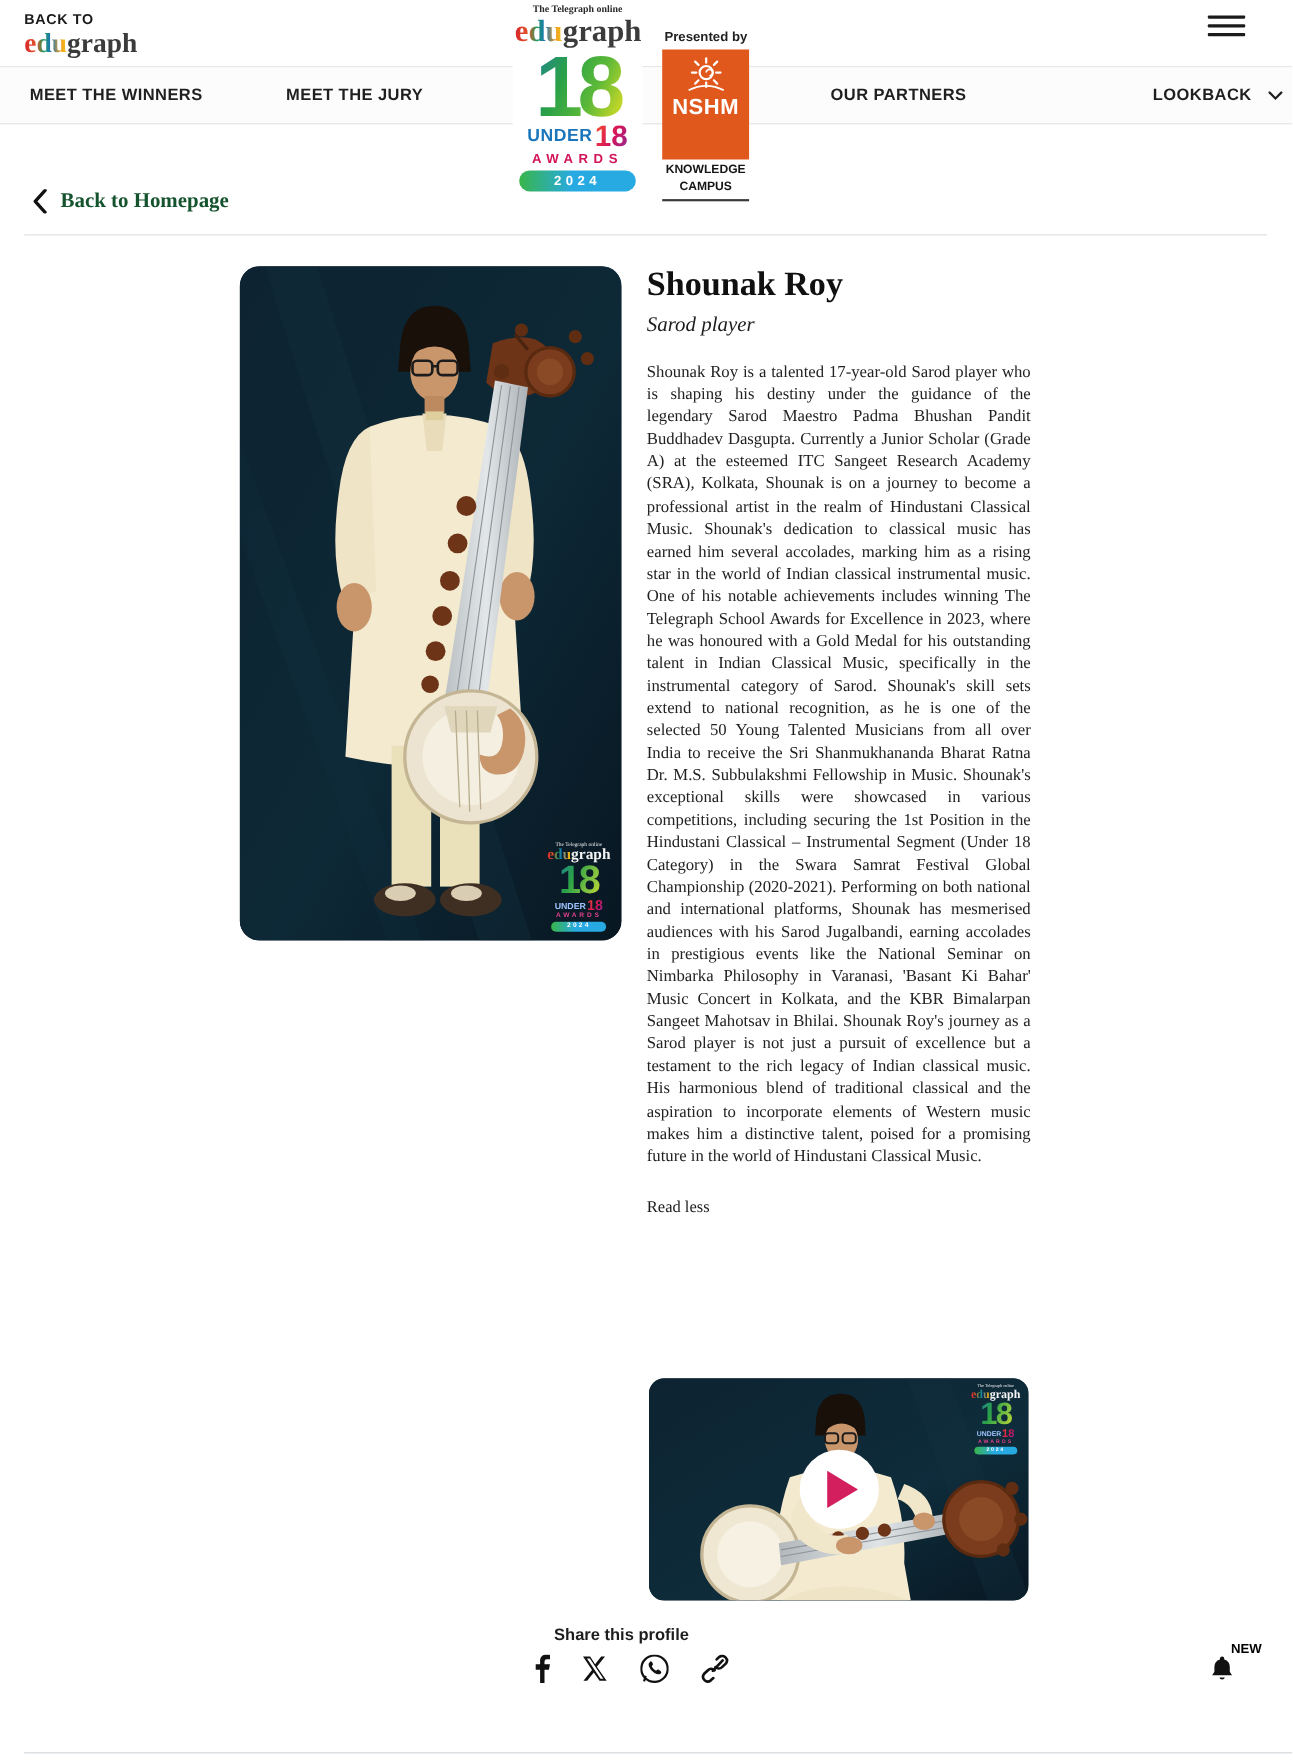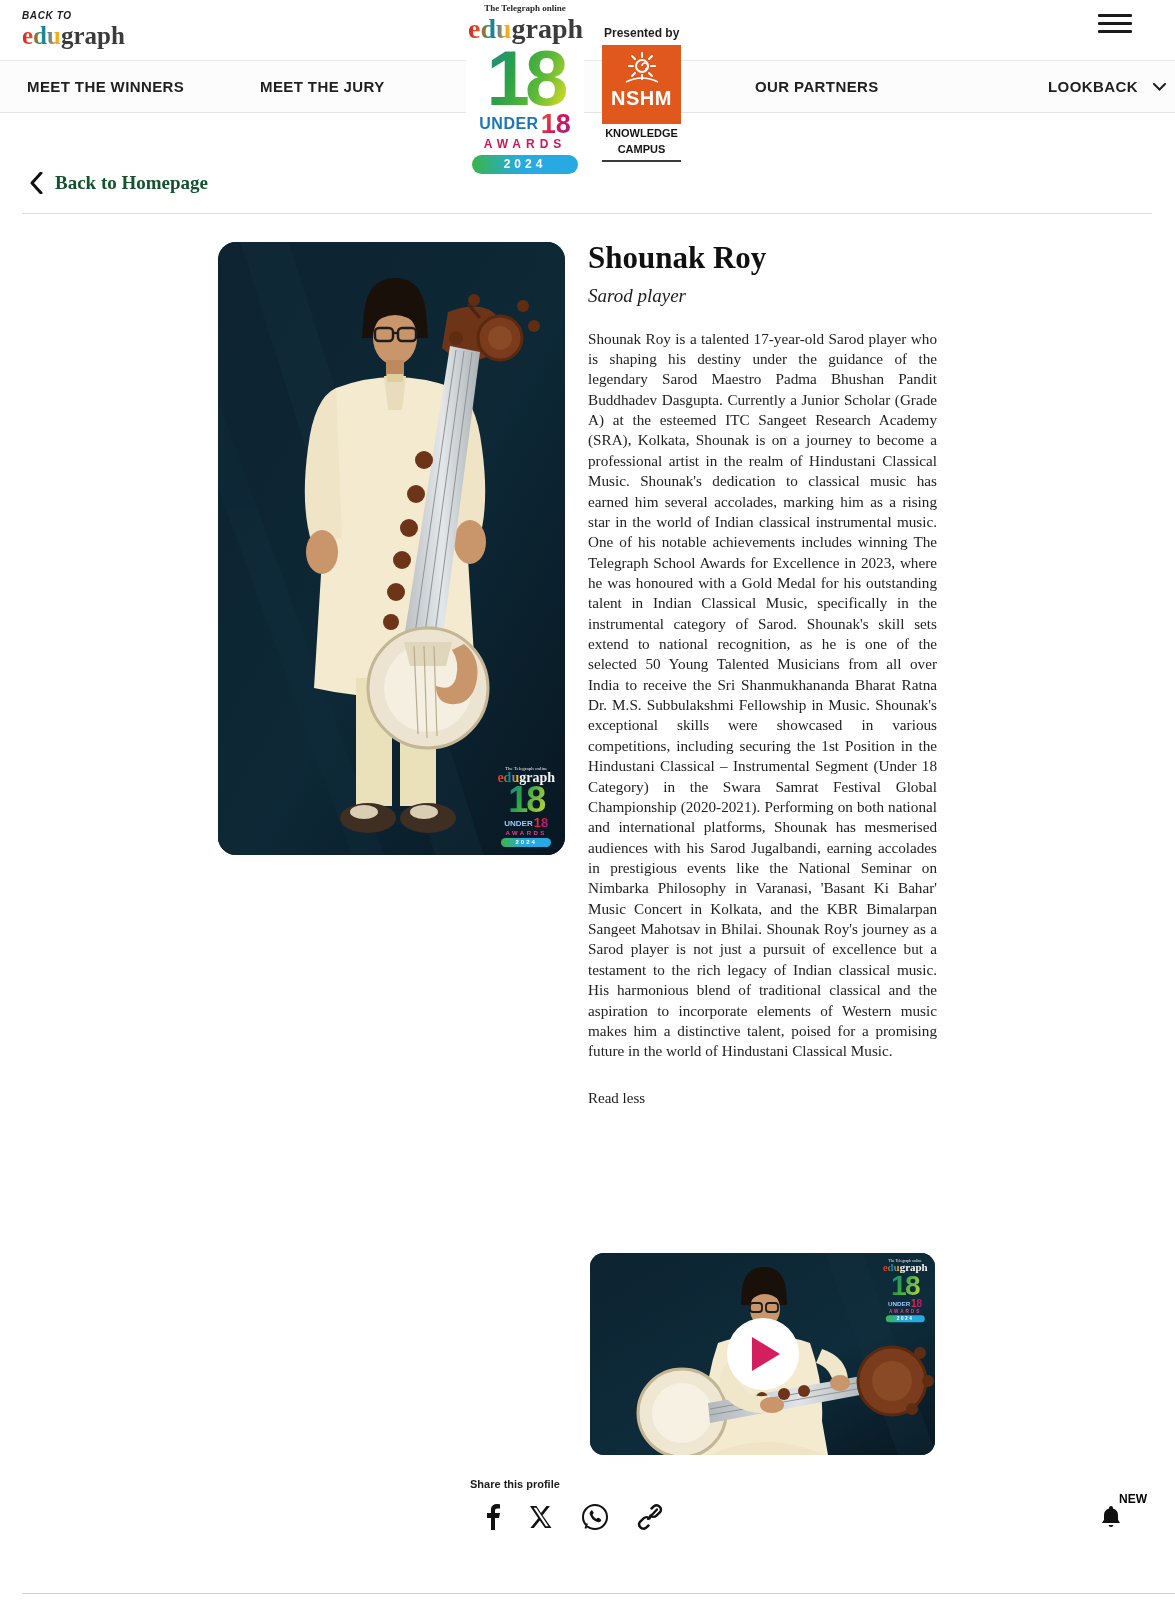--- a/index.html
+++ b/index.html
@@ -2,21 +2,21 @@
 <html><head>
 <meta charset="utf-8">
 <style>
   * { margin:0; padding:0; box-sizing:border-box; }
   html,body { background:#ffffff; }
   body { font-family:"Liberation Sans", sans-serif; color:#1a1a1a; }
   .canvas { position:relative; width:1175px; height:1600px; margin:0 auto; background:#fff; overflow:hidden; }
 
   
   .back-to-block { position:absolute; left:22px; top:10px; cursor:pointer; }
-  .back-to-label { font-size:10px; font-weight:bold; letter-spacing:.6px; color:#1a1a1a;font-style:italic; }
+  .back-to-label { font-size:13px; font-weight:bold; letter-spacing:.6px; color:#1a1a1a; }
   .edugraph-logo { font-size:25px; line-height:1; margin-top:2px; font-family:"Liberation Serif", serif; font-weight:bold; }
   .grad-text { -webkit-background-clip:text; background-clip:text; color:transparent; }
   .edu-grad { background-image:linear-gradient(90deg,#d8232a 0%,#e0572a 28%,#1f9d5b 45%,#1b75bb 62%,#f0a21c 85%,#f4c41c 100%); font-weight:bold; }
   .graph-dark { color:#3b3b3b; }
 
   .center-masthead { position:absolute; left:468px; top:3px; width:114px; text-align:center; cursor:pointer; z-index:6; }
   .telegraph-online { font-family:"Liberation Serif", serif; font-weight:bold; font-size:9px; color:#2a2a2a; }
   .center-masthead .edugraph-logo { font-size:28px; }
 
   .presented-by { position:absolute; left:604px; top:26px; font-size:12px; font-weight:bold; color:#1f1f1f; z-index:6; }
@@ -40,21 +40,21 @@
   .under-word { font-size:16px; font-weight:bold; color:#1b75bb; letter-spacing:.5px; padding-bottom:2px; }
   .small18 { font-size:27px; line-height:.8; font-weight:bold;
              background-image:linear-gradient(120deg,#ef4136 10%,#d4145a 55%,#93278f 95%); }
   .awards-word { font-size:12px; font-weight:bold; color:#d4145a; letter-spacing:5px; margin-top:2px; }
   .year-pill { margin:4px auto 0; width:106px; height:19px; border-radius:10px;
                background-image:linear-gradient(90deg,#39b54a 0%,#27aae1 45%); color:#fff;
                font-size:12px; font-weight:bold; letter-spacing:4px; line-height:19px; }
 
   
   .nshm-block { position:absolute; left:602px; top:45px; width:79px; z-index:5; background:#fff; text-align:center; cursor:pointer; }
-  .nshm-box { width:79px; height:79px; background:#e1581d; display:flex; flex-direction:column; align-items:center; justify-content:flex-start; padding-top:6px; }
+  .nshm-box { width:79px; height:100px; background:#e1581d; display:flex; flex-direction:column; align-items:center; justify-content:flex-start; padding-top:6px; }
   .nshm-name { color:#fff; font-size:20px; font-weight:bold; letter-spacing:.5px; margin-top:2px; }
   .nshm-sub { font-size:11px; font-weight:bold; color:#151515; line-height:1.18; margin-top:3px; }
   .nshm-underline { width:79px; height:2px; background:#3a3a3a; margin-top:4px; }
 
   
   .back-home { position:absolute; left:30px; top:172px; display:flex; align-items:center; gap:12px; cursor:pointer; }
   .back-home-text { font-family:Liberation Serif, serif; font-weight:bold; font-size:19px; color:#14532d; }
   .divider { position:absolute; height:1px; background:#ddd; }
   .divider-top { left:22px; top:213px; width:1130px; }
   .divider-bottom { left:22px; top:1593px; width:1153px; background:#cfd4d8; }
@@ -85,21 +85,21 @@
   .profile-school { font-size:19px; font-weight:bold; color:#101010; margin-top:29px; }
   .profile-bio { font-size:15.2px; line-height:1.34; color:#222; text-align:justify; margin-top:22px; }
   .read-less { font-size:15px; color:#1c1c1c; margin-top:28px; display:inline-block; cursor:pointer; }
 
   
   .video-card { position:absolute; left:590px; top:1253px; width:345px; height:202px; border-radius:14px; overflow:hidden; background:#0c2130; cursor:pointer; }
   .play-btn { position:absolute; left:50%; top:50%; width:72px; height:72px; margin:-36px 0 0 -36px; background:#fff; border-radius:50%; display:flex; align-items:center; justify-content:center; cursor:pointer; }
   .play-tri { width:0; height:0; border-top:17px solid transparent; border-bottom:17px solid transparent; border-left:28px solid #d41f5e; margin-left:7px; }
 
   
-  .share-label { position:absolute; left:470px; top:1478px; width:190px; text-align:left; font-size:11px; font-weight:bold; color:#1d1d1d; }
+  .share-label { position:absolute; left:470px; top:1478px; width:190px; text-align:center; font-size:15px; font-weight:bold; color:#1d1d1d; }
   .share-icons { position:absolute; left:486px; top:1504px; display:flex; align-items:center; gap:29px; }
   .share-icon { cursor:pointer; display:flex; align-items:center; }
 
   
   .new-badge { position:absolute; left:1119px; top:1492px; font-size:12px; font-weight:bold; color:#000000; }
   .bell-btn { position:absolute; left:1099px; top:1504px; cursor:pointer; }
 </style>
 </head>
 <body>
 

